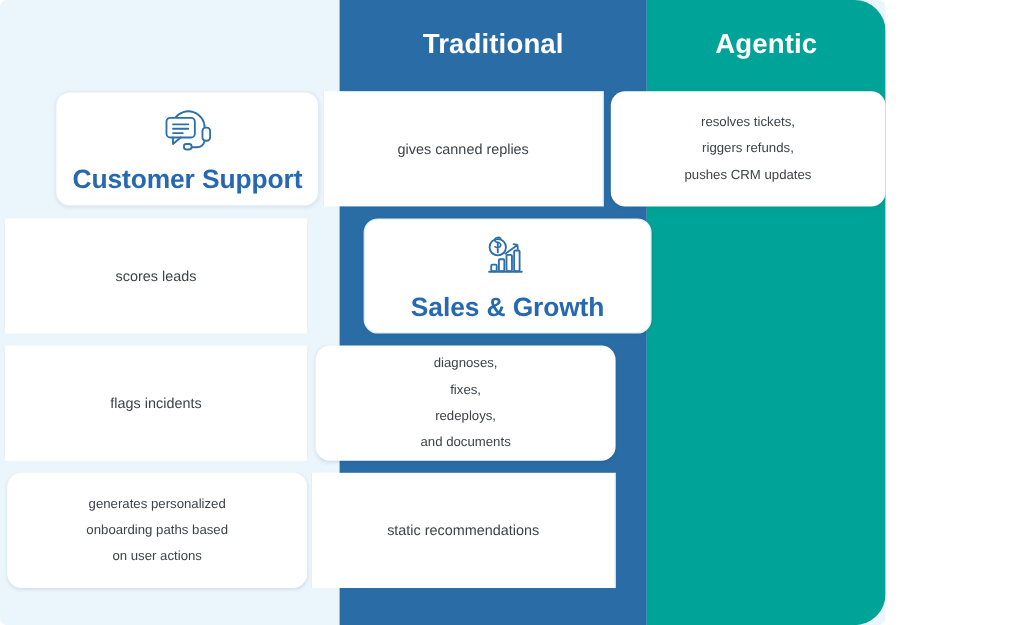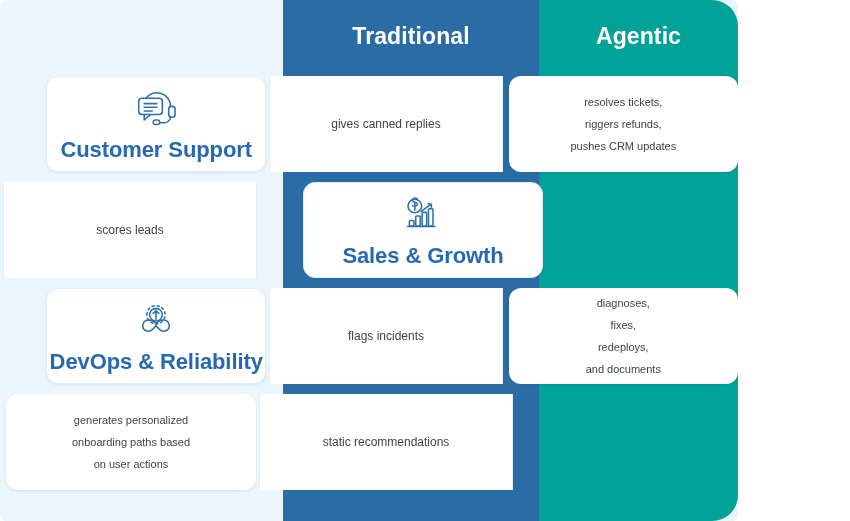--- a/index.html
+++ b/index.html
@@ -200,32 +200,20 @@
             <rect x="23" y="18" width="5" height="15" rx="1" fill="#ffffff"></rect>
             <rect x="30" y="14" width="5" height="19" rx="1" fill="#ffffff"></rect>
             <line x1="7" y1="33.5" x2="37" y2="33.5"></line>
           </svg>
         </span>
         <span class="row-label">Sales &amp; Growth</span>
       </div>
     </div>
 
     <div class="row row-2">
-      <div class="cell label-cell">
-        <span class="row-icon">
-          <svg viewBox="0 0 48 44" width="44" height="40" fill="none" stroke="#2f6fa8" stroke-width="1.7" stroke-linecap="round" stroke-linejoin="round">
-            <circle cx="24" cy="14" r="7" fill="#ffffff"></circle>
-            <path d="M24 14 m-10 0 a10 10 0 0 1 20 0 a10 10 0 0 1 -20 0" stroke-dasharray="2.4 3.2"></path>
-            <path d="M24 19.5 L24 9.5 M20.8 12.6 L24 9.3 L27.2 12.6"></path>
-            <path d="M24 24 C19 17.5 10.5 19 9.5 25.5 C8.6 31.5 16.5 34.5 21 29.5 L24 26.2"></path>
-            <path d="M24 24 C29 17.5 37.5 19 38.5 25.5 C39.4 31.5 31.5 34.5 27 29.5 L24 26.2"></path>
-          </svg>
-        </span>
-        <span class="row-label">DevOps &amp; Reliability</span>
-      </div>
       <div class="cell mid-cell">
         <span class="cell-text mid">flags incidents</span>
       </div>
       <div class="cell right-cell">
         <span class="cell-text right">diagnoses,
 fixes,
 redeploys,
 and documents</span>
       </div>
     </div>

